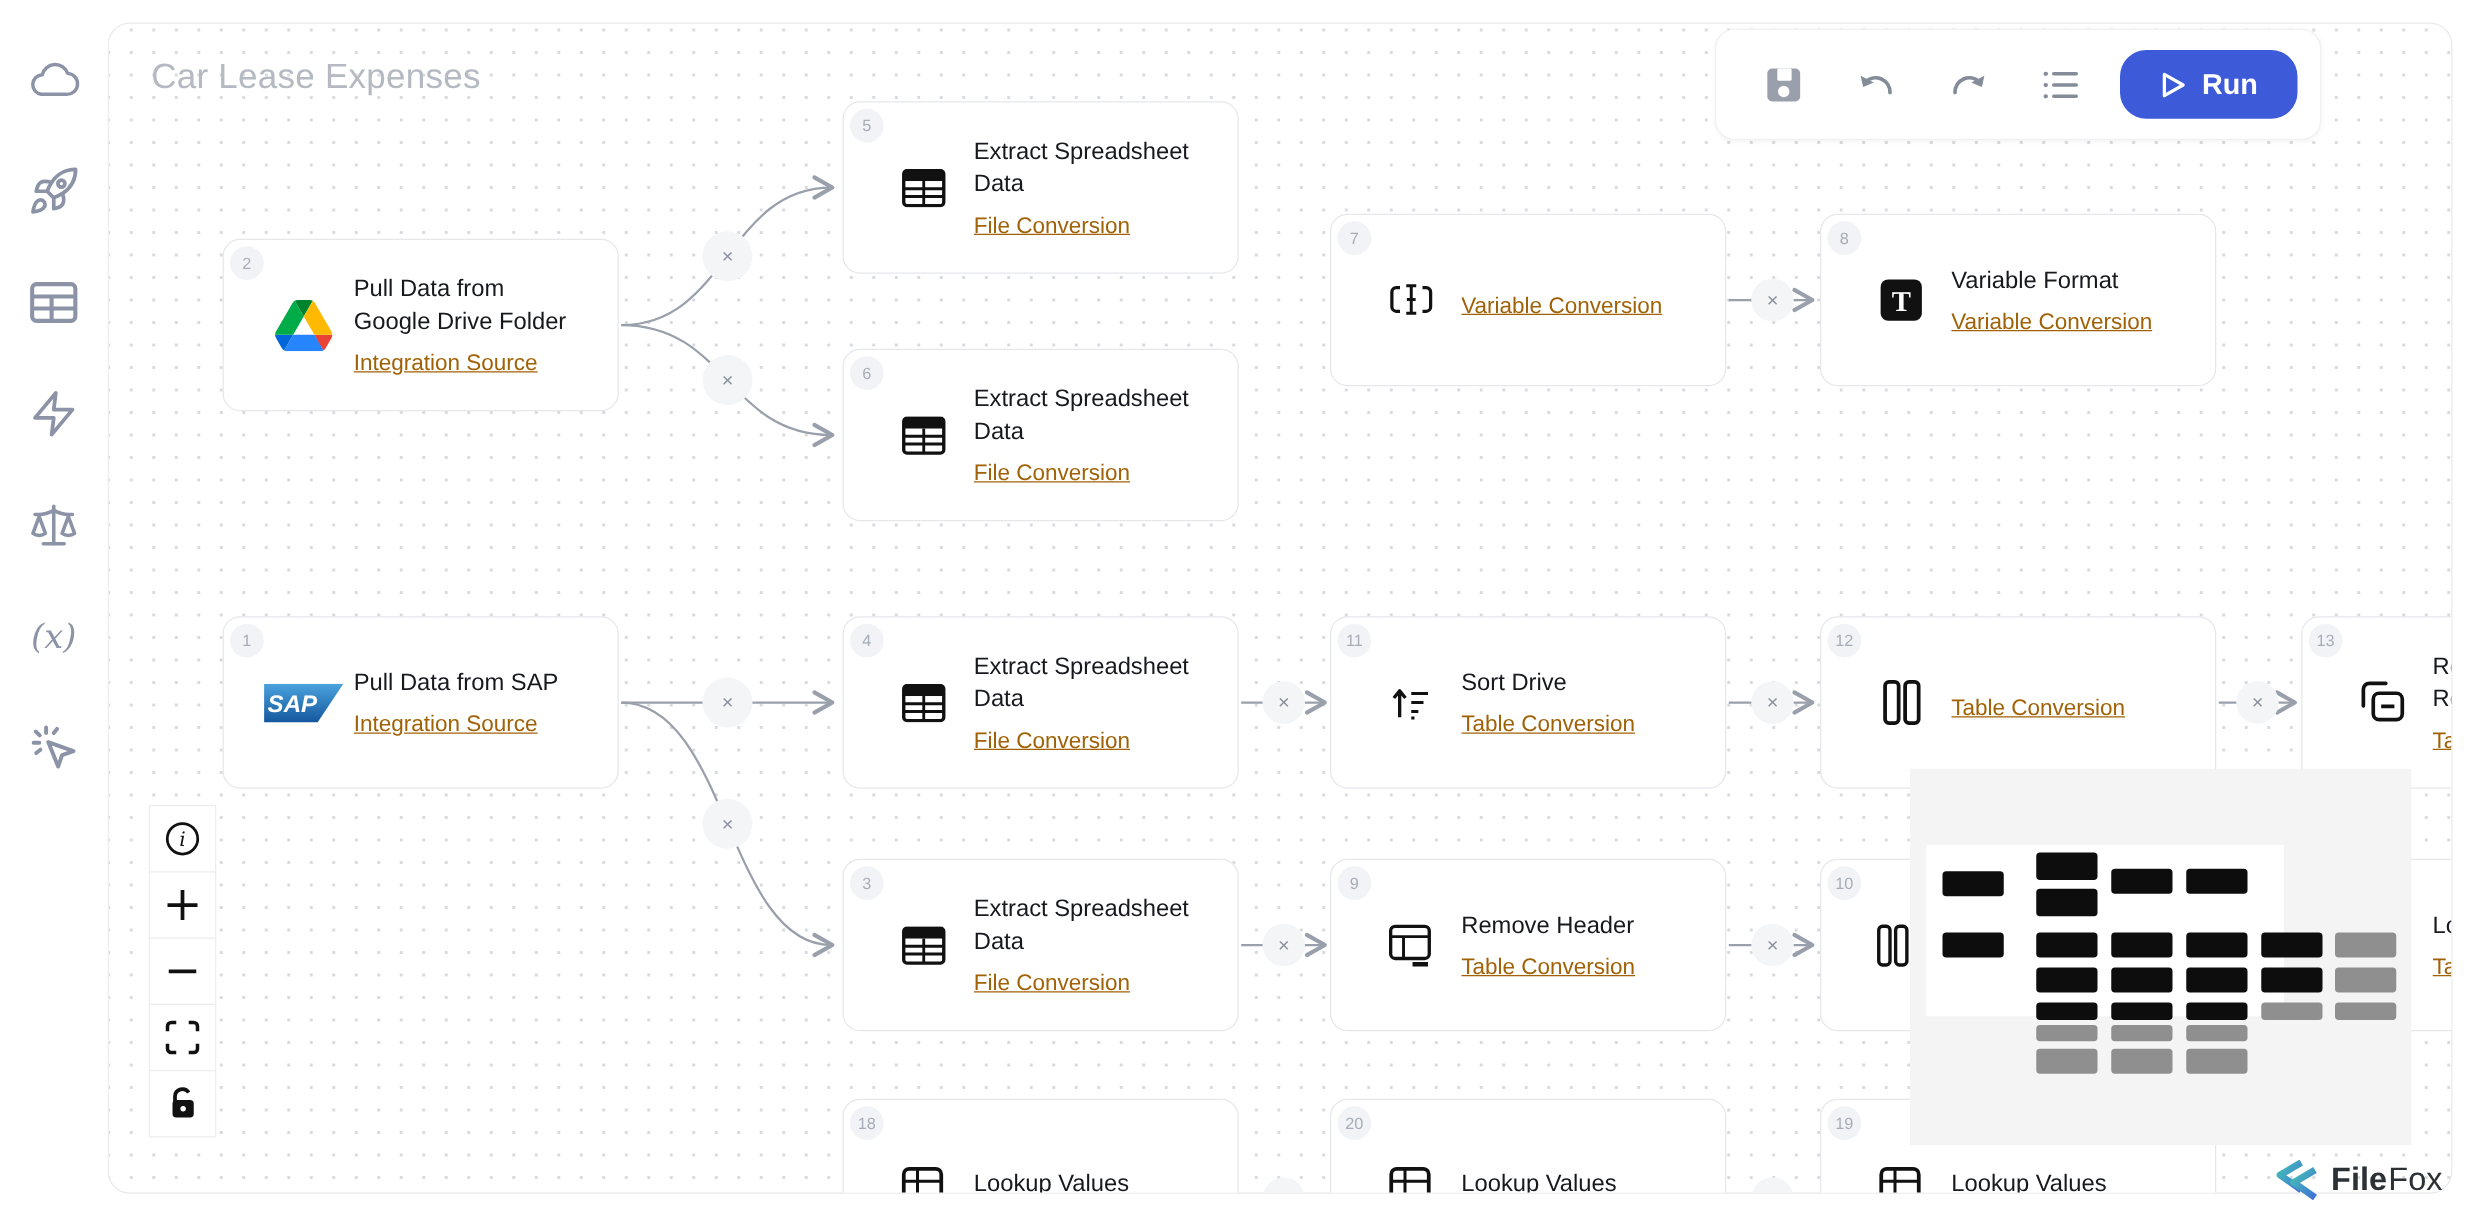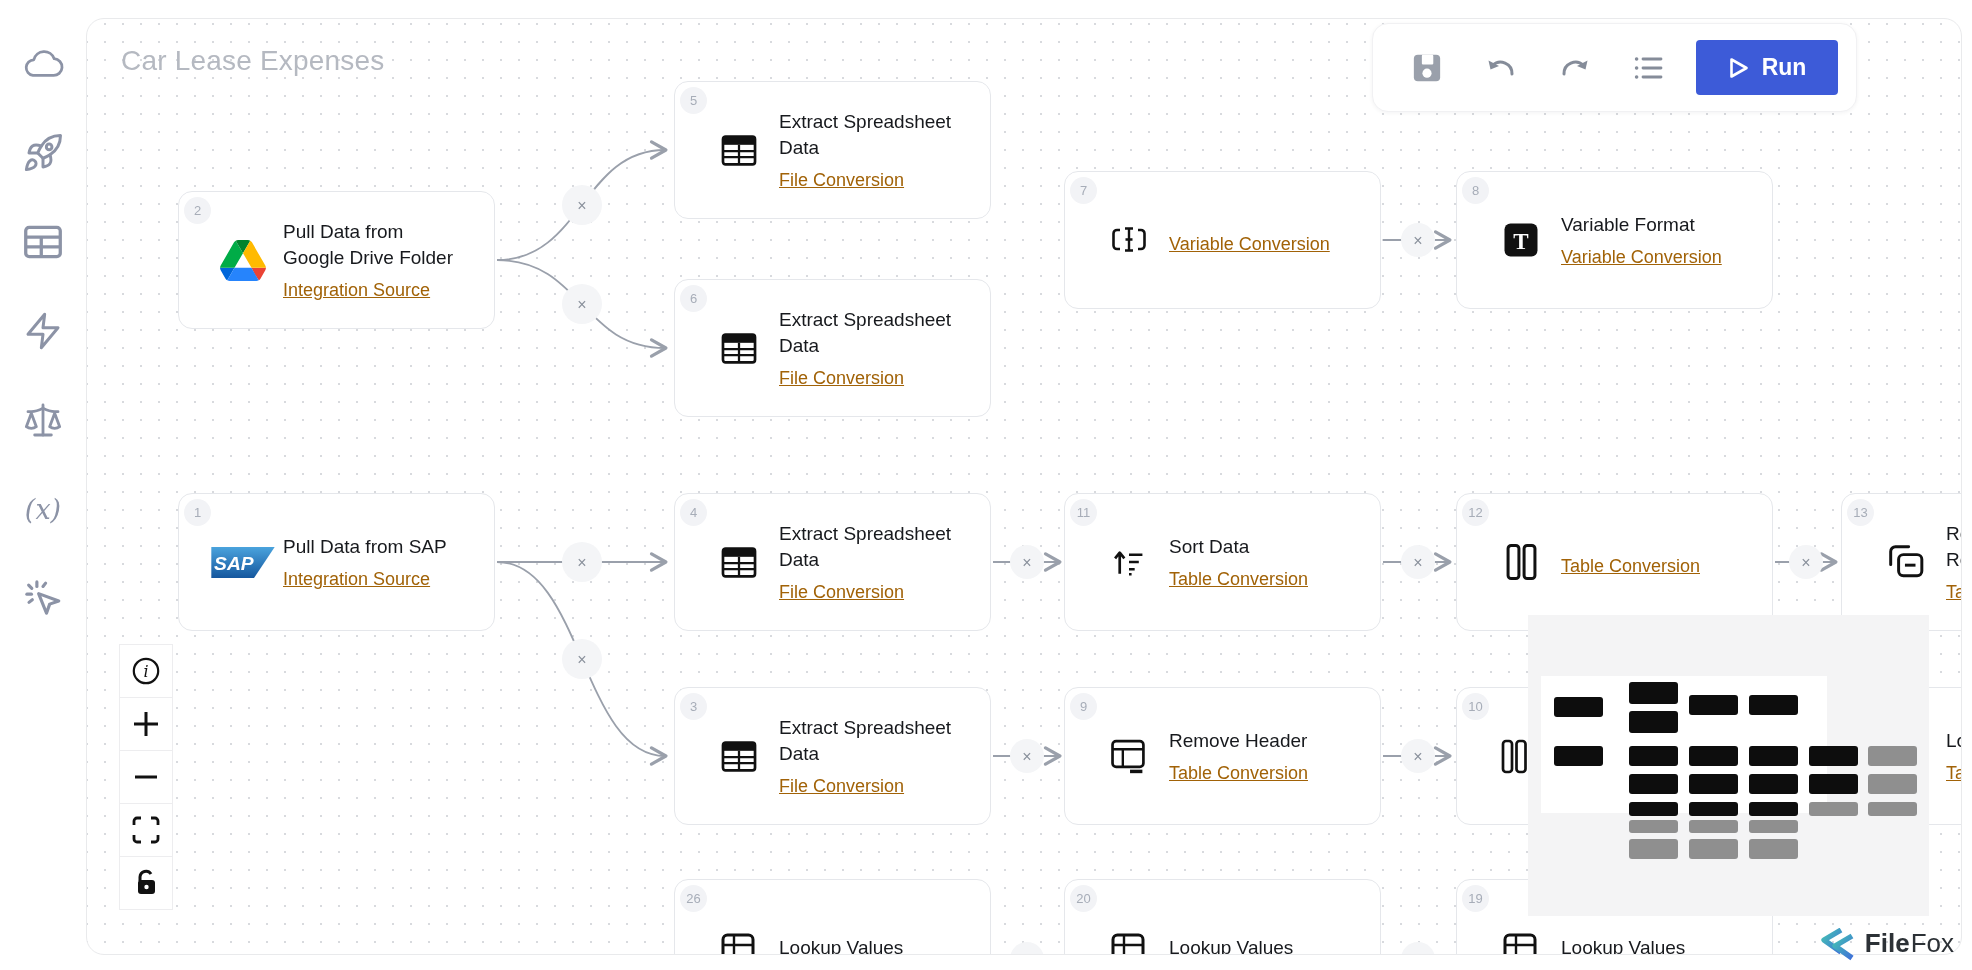--- a/index.html
+++ b/index.html
@@ -35,21 +35,21 @@
   
   #overlay{position:absolute;left:1441px;top:596px;width:401px;height:301px;background:#f4f4f5;z-index:4;}
   #whitepanel{position:absolute;left:1454px;top:657px;width:286px;height:137px;background:#fff;z-index:4;}
   .blk{position:absolute;border-radius:3px;z-index:5;}
 
   
   #toolbar{position:absolute;left:1372px;top:23px;width:485px;height:89px;background:#fff;border:1px solid #f1f1f3;
            border-radius:16px;z-index:6;display:flex;align-items:center;box-shadow:0 1px 4px rgba(20,20,40,.05);
            padding:0 18px 0 26px;box-sizing:border-box;}
   .tbtn{width:56px;height:56px;display:flex;align-items:center;justify-content:center;cursor:pointer;}
-  #run-btn{margin-left:auto;width:142px;height:55px;border-radius:4px;display:flex;align-items:center;justify-content:center;
+  #run-btn{margin-left:auto;width:142px;height:55px;border-radius:21px;display:flex;align-items:center;justify-content:center;
            gap:12px;color:#fff;font-size:23px;font-weight:bold;cursor:pointer;border:none;}
 
   
   #controls{position:absolute;left:32px;top:625px;width:54px;z-index:3;}
   .ctl-btn{width:54px;height:54px;background:#fff;border:1px solid #ededef;margin-top:-1px;box-sizing:border-box;
            display:flex;align-items:center;justify-content:center;cursor:pointer;}
   .ctl-btn:first-child{margin-top:0;}
 
   
   #brand{position:absolute;right:18px;bottom:8px;z-index:7;display:flex;gap:9px;}
@@ -305,21 +305,21 @@
   </div>
         <div class="node" style="left: 977px; top: 474px; width: 317px; height: 138px;">
     <div class="badge">11</div>
     <div class="nicon">
             <svg width="36" height="33" viewBox="0 0 34 32">
               <path d="M8 27 V7 M3.5 12 L8 6.5 L12.5 12" fill="none" stroke="#111" stroke-width="2.6" stroke-linejoin="round"></path>
               <path d="M17 8.5h13 M17 15.5h9.5 M17 22.5h5.5 M17 27.5h2.5" stroke="#111" stroke-width="2.4"></path>
             </svg>
           </div>
     <div class="ntext">
-      <div class="ntitle">Sort Data</div>
+      <div class="ntitle">Sort Drive</div>
       <div class="nsub">Table Conversion</div>
     </div>
   </div>
         <div class="node" style="left: 1369px; top: 474px; width: 317px; height: 138px;">
     <div class="badge">12</div>
     <div class="nicon">
             <svg width="31" height="38" viewBox="0 0 30 36">
               <rect x="2" y="2" width="10.5" height="32" rx="3" fill="none" stroke="#111" stroke-width="2.9"></rect>
               <rect x="17.5" y="2" width="10.5" height="32" rx="3" fill="none" stroke="#111" stroke-width="2.9"></rect>
             </svg>
@@ -393,21 +393,21 @@
               <rect x="2" y="3" width="30" height="26" rx="4.5" fill="none" stroke="#111" stroke-width="3"></rect>
               <path d="M13 3v26 M2 13h30" stroke="#111" stroke-width="2.4"></path>
             </svg>
           </div>
     <div class="ntext">
       <div class="ntitle">Lo</div>
       <div class="nsub">Ta</div>
     </div>
   </div>
         <div class="node" style="left: 587px; top: 860px; width: 317px; height: 138px;">
-    <div class="badge">26</div>
+    <div class="badge">18</div>
     <div class="nicon">
             <svg width="36" height="32" viewBox="0 0 36 32">
               <rect x="2" y="3" width="30" height="26" rx="4.5" fill="none" stroke="#111" stroke-width="3"></rect>
               <path d="M13 3v26 M2 13h30" stroke="#111" stroke-width="2.4"></path>
             </svg>
           </div>
     <div class="ntext">
       <div class="ntitle">Lookup Values</div>
 
     </div>

